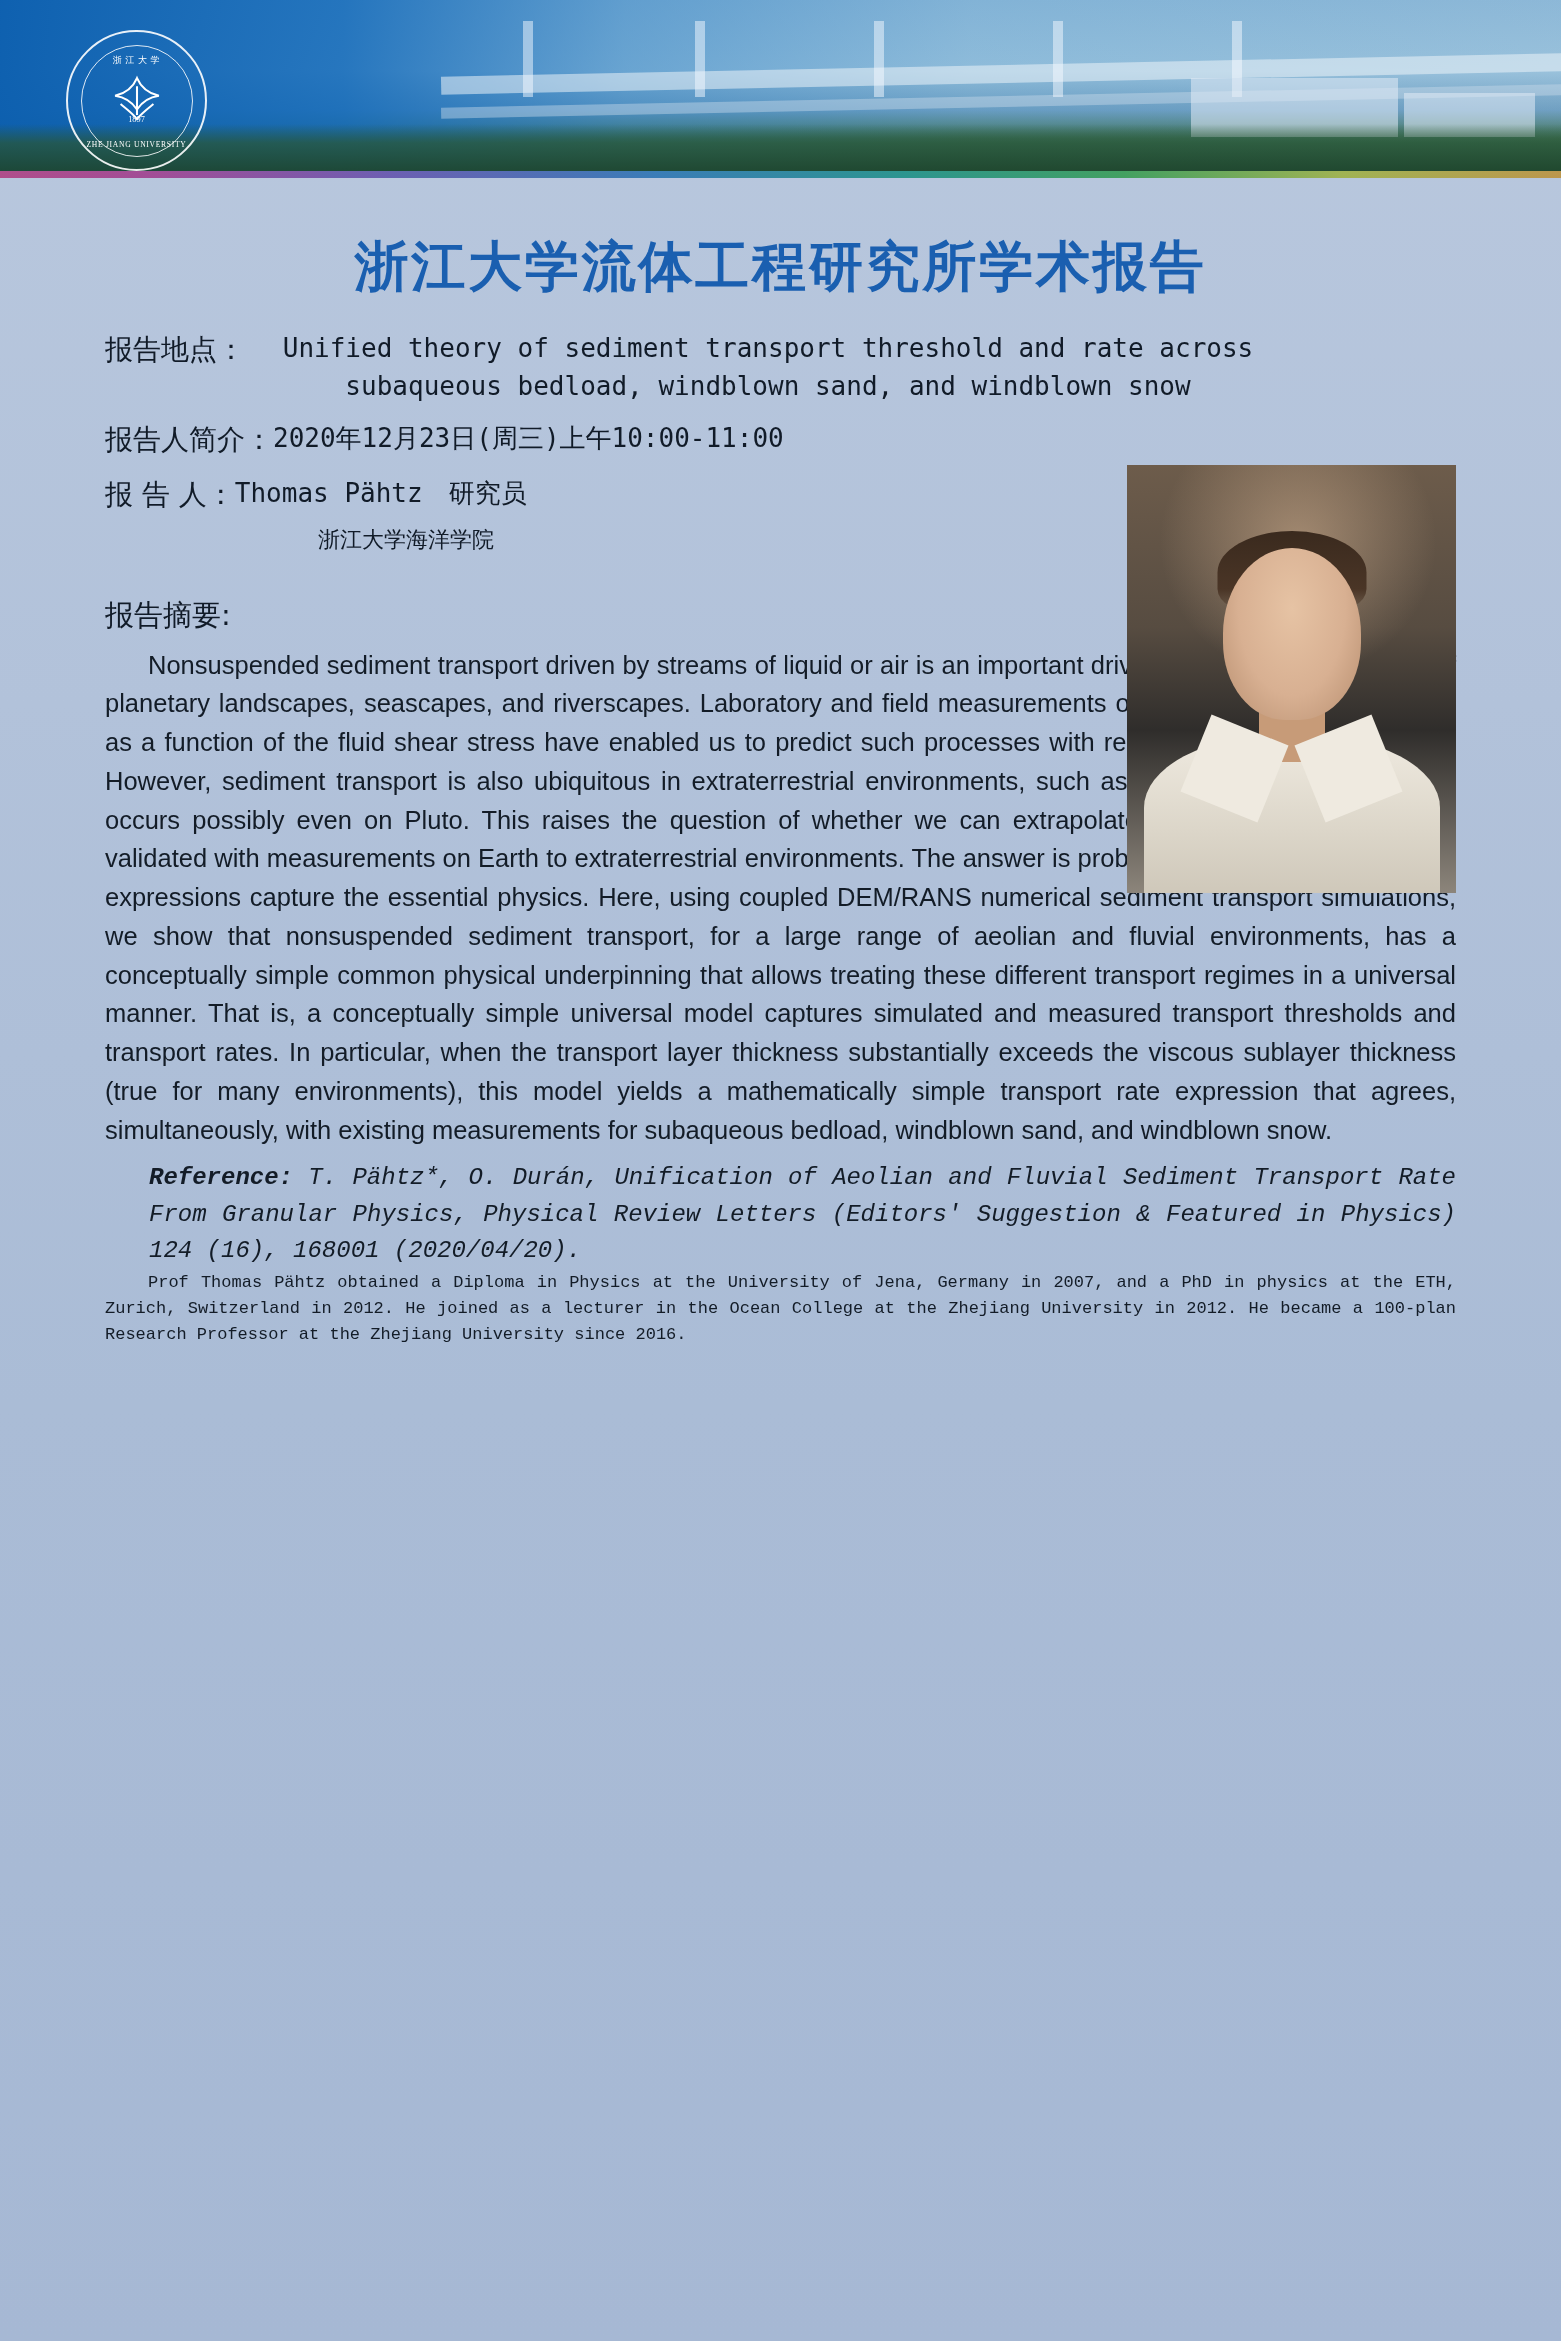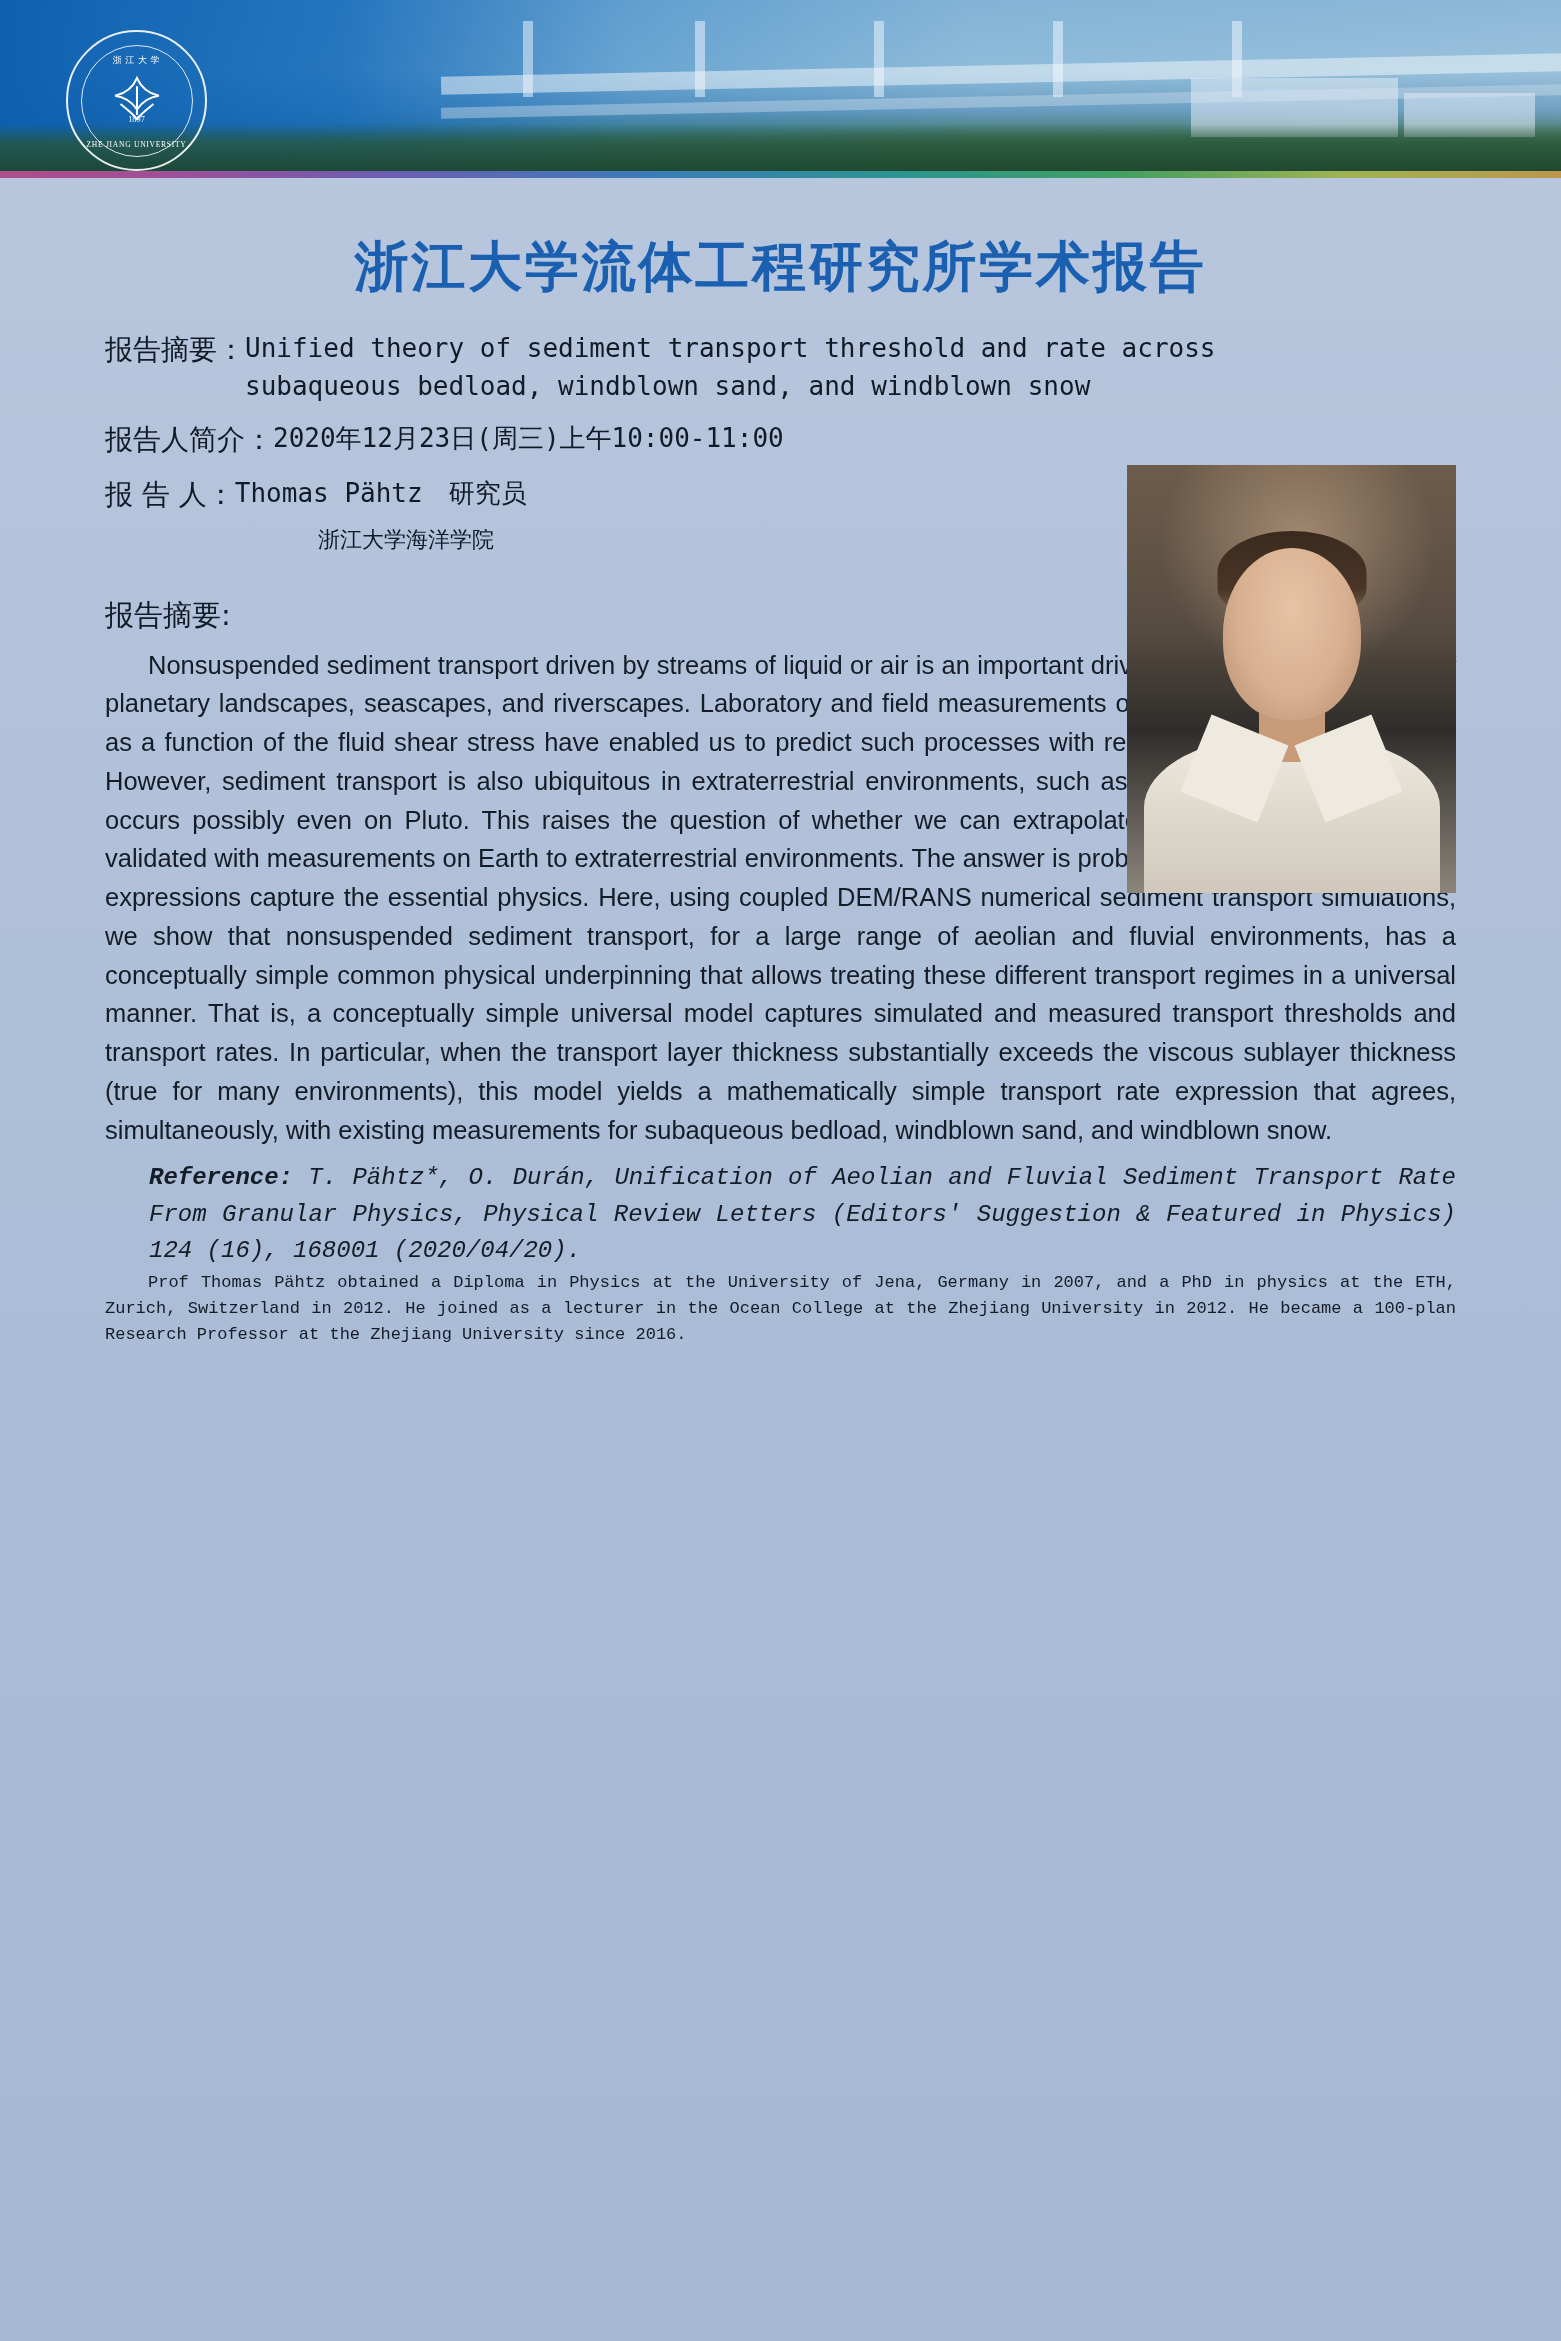--- a/index.html
+++ b/index.html
@@ -155,20 +155,21 @@
     font-size: 28px;
     white-space: pre;
     color: #111b28;
   }
   .meta-value {
     font-family: "DejaVu Sans Mono", monospace;
     font-size: 26px;
     letter-spacing: 0px;
     color: #111b28;
     line-height: 1.45;
+    text-align: center;
   }
   .meta-value.cjk {
     font-family: "DejaVu Sans", sans-serif;
     font-size: 27.5px;
   }
   .meta-title-value {
     max-width: 1046px;
   }
   .meta-sub {
     font-family: Liberation Mono, monospace;
@@ -318,21 +319,21 @@
         <div class="pbg"></div>
         <div class="shirt"></div>
         <div class="neck"></div>
         <div class="hair"></div>
         <div class="face"></div>
         <div class="collarL"></div>
         <div class="collarR"></div>
       </div>
 
       <div class="meta-row">
-        <div class="meta-label">报告摘要：</div>
+        <div class="meta-label">报告地点：</div>
         <div class="meta-value meta-title-value">Unified theory of sediment transport threshold and rate across subaqueous bedload, windblown sand, and windblown snow</div>
       </div>
 
       <div class="meta-row">
         <div class="meta-label">报告人简介：</div>
         <div class="meta-value">2020年12月23日(周三)上午10:00-11:00</div>
       </div>
 
 
       <div class="meta-row">

